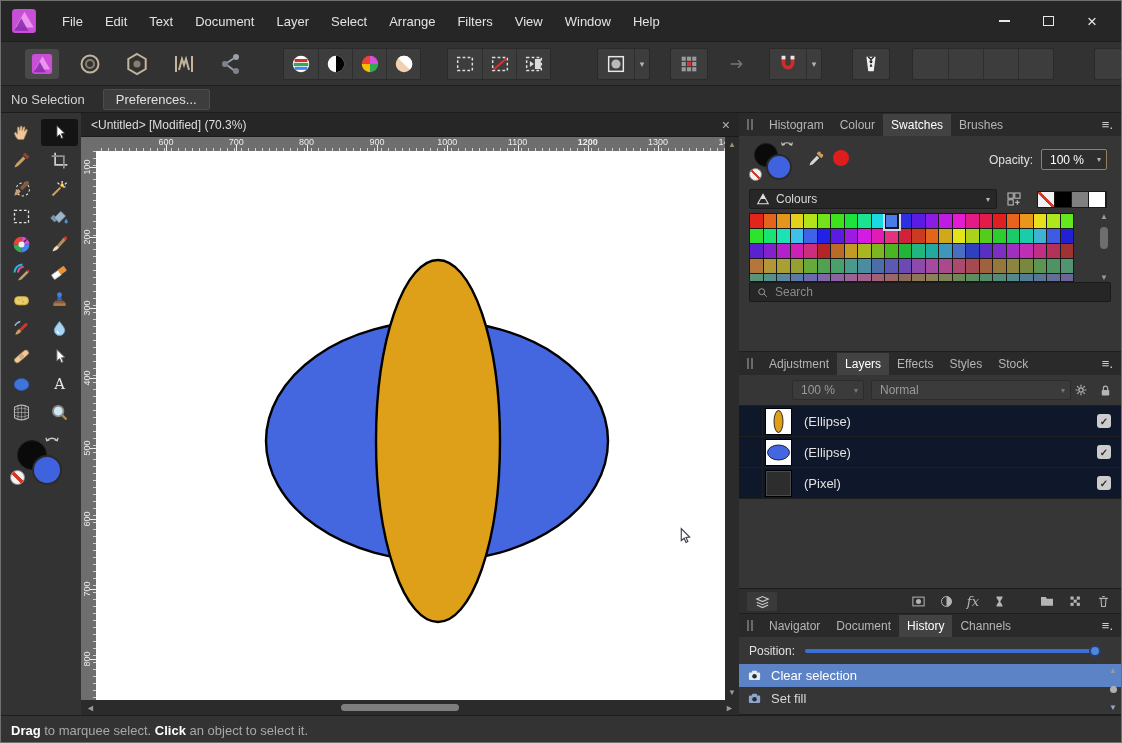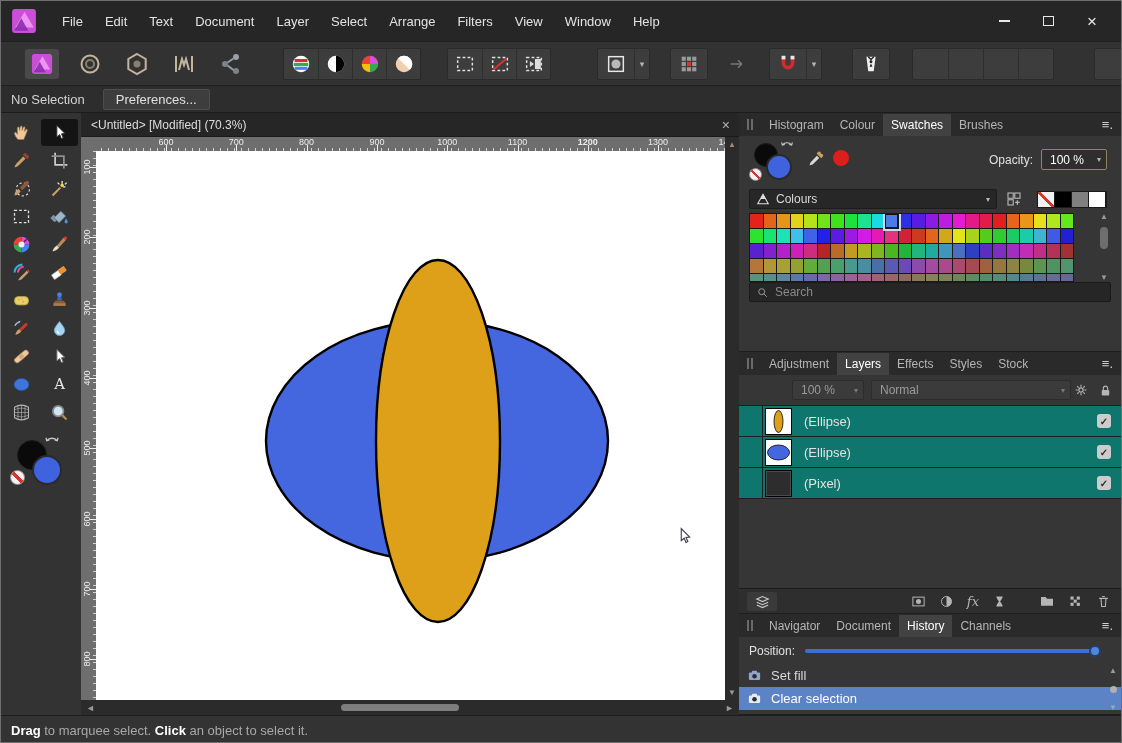--- a/index.html
+++ b/index.html
@@ -129,21 +129,21 @@
   .search-input::placeholder { color:#8a8a8a; }
 
   
   .layer-controls { height:30px; display:flex; align-items:center; }
   .dd { height:20px; background:#3b3b3b; border:1px solid #2c2c2c; border-radius:2px; display:flex; align-items:center; color:#9a9a9a; font-size:12px; padding-left:8px; }
   .dd .car { margin-left:auto; margin-right:5px; color:#777; font-size:8px; }
   .dd.op { width:72px; margin-left:53px; }
   .dd.blend { width:200px; margin-left:7px; }
   .lc-icons { display:flex; align-items:center; gap:9px; margin-left:auto; margin-right:8px; color:#b5b5b5; }
   .layer-rows { border-top:1px solid #1f1f1f; }
-  .layer-row { height:31px; display:flex; align-items:center; border-bottom:1px solid #1f1f1f; background:#0f766e; }
+  .layer-row { height:31px; display:flex; align-items:center; border-bottom:1px solid #1f1f1f; background:#0f172a; }
   .layer-gutter { width:24px; align-self:stretch; border-right:1px solid #1f1f1f; }
   .layer-thumb { width:27px; height:27px; border:1px solid #000; margin-left:2px; flex:none; }
   .layer-label { margin-left:12px; color:#e2e2e2; font-size:13px; }
   .layer-check { margin-left:auto; margin-right:10px; width:14px; height:14px; background:#cccccc; border-radius:3px; color:#2a2a2a; font-size:10px; font-weight:bold; display:flex; align-items:center; justify-content:center; }
   .layers-filler { flex:1; }
   .layers-bottombar { height:25px; background:#2e2e2e; border-top:1px solid #1c1c1c; display:flex; align-items:center; }
   .stack-btn { width:30px; height:19px; background:#3a3a3a; border-radius:2px; margin-left:8px; display:flex; align-items:center; justify-content:center; }
   .lb-icons { margin-left:auto; display:flex; align-items:center; gap:13px; margin-right:10px; color:#b5b5b5; }
   .lb-icons .gap { width:6px; }
   .fx-text { font-family:"DejaVu Serif", serif; font-style:italic; font-size:13px; color:#b5b5b5; }
@@ -1002,39 +1002,39 @@
           <span class="panel-menu">≡.</span>
         </div>
       <div class="panel-body" style="display:flex;flex-direction:column;">
         <div class="pos-row">
           <span class="pos-label">Position:</span>
           <span class="pos-slider" id="posSlider" style="background: rgb(59, 111, 214);">
             <span class="pos-thumb" id="posThumb" style="background: rgb(79, 134, 224);"></span>
           </span>
         </div>
         <div class="hist-items" id="histItems">
-          <div class="hist-item">
+          <div class="hist-item sel" style="background: rgb(91, 131, 198);">
+              <span style="color: rgb(228, 235, 248);">
+                <svg width="15" height="15" viewBox="0 0 24 24">
+                  <rect x="8" y="4.5" width="8" height="4" rx="1" fill="currentColor"></rect>
+                  <rect x="3" y="7" width="18" height="12" rx="2" fill="currentColor"></rect>
+                  <circle cx="12" cy="13" r="3.6" fill="#2c2c2c"></circle>
+                </svg>
+              </span>
+              <span class="hist-label">Clear selection</span>
+            </div>
+            <div class="hist-item">
               <span style="color: rgb(143, 166, 204);">
                 <svg width="15" height="15" viewBox="0 0 24 24">
                   <rect x="8" y="4.5" width="8" height="4" rx="1" fill="currentColor"></rect>
                   <rect x="3" y="7" width="18" height="12" rx="2" fill="currentColor"></rect>
                   <circle cx="12" cy="13" r="3.6" fill="#2c2c2c"></circle>
                 </svg>
               </span>
               <span class="hist-label">Set fill</span>
-            </div>
-            <div class="hist-item sel" style="background: rgb(91, 131, 198);">
-              <span style="color: rgb(228, 235, 248);">
-                <svg width="15" height="15" viewBox="0 0 24 24">
-                  <rect x="8" y="4.5" width="8" height="4" rx="1" fill="currentColor"></rect>
-                  <rect x="3" y="7" width="18" height="12" rx="2" fill="currentColor"></rect>
-                  <circle cx="12" cy="13" r="3.6" fill="#2c2c2c"></circle>
-                </svg>
-              </span>
-              <span class="hist-label">Clear selection</span>
             </div>
             <div class="hist-scroll">
             <span class="arr">▲</span>
             <span class="dot"></span>
             <span class="arr dn">▼</span>
           </div>
         </div>
       </div>
     </div>
 

